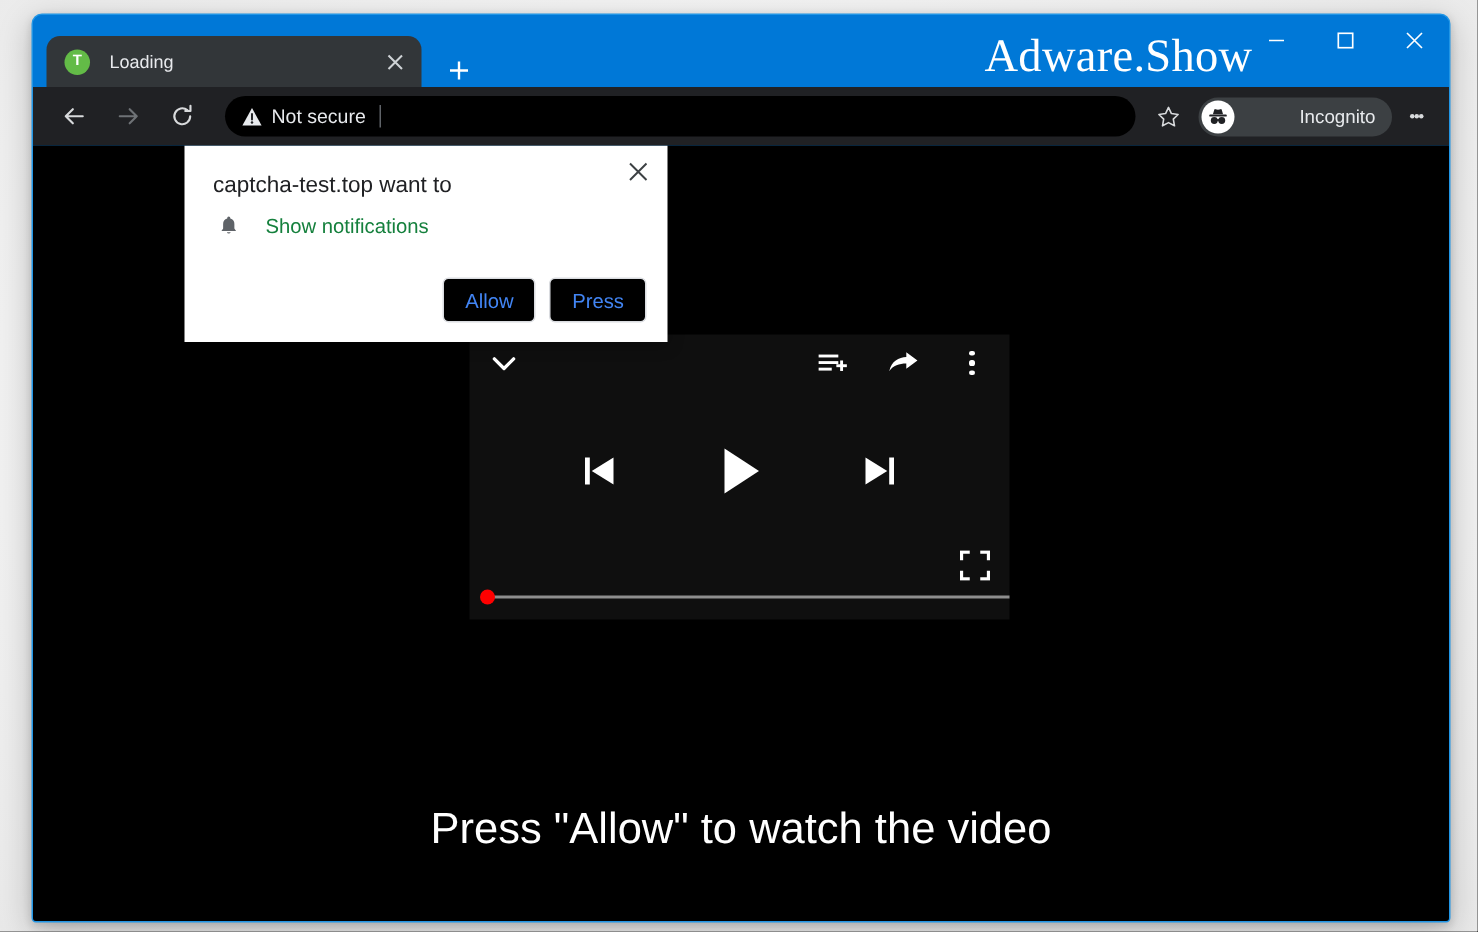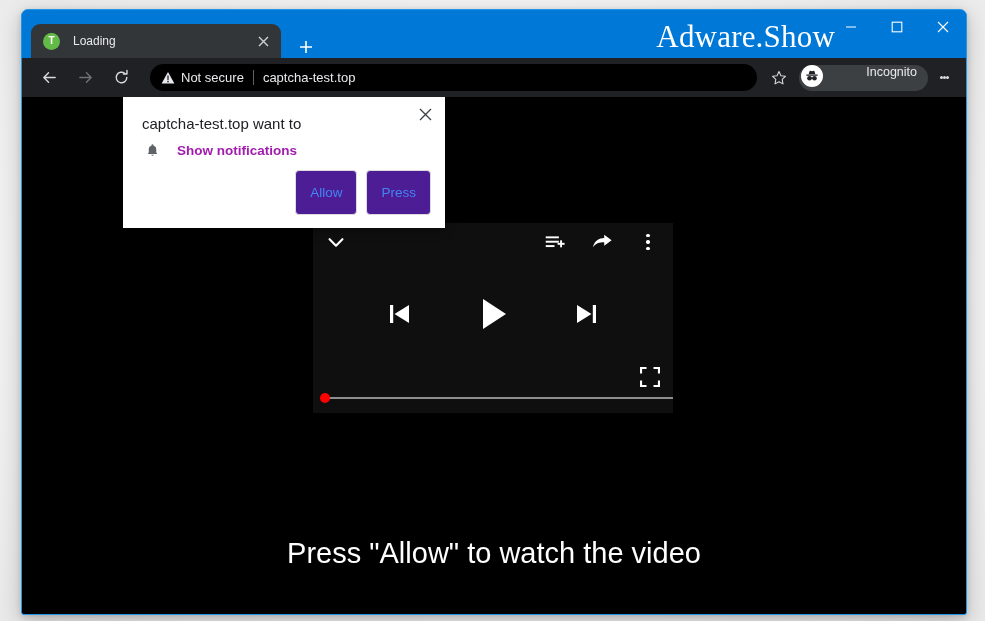--- a/index.html
+++ b/index.html
@@ -202,20 +202,21 @@
     justify-content: center;
     color: #d8dadc;
     flex: 0 0 auto;
     margin-left: 2px;
   }
   .incognito-chip {
     height: 26px;
     border-radius: 13px;
     background: #3c4043;
     display: flex;
+    align-items: center;
     padding: 0 11px 0 2px;
     margin-left: 6px;
     flex: 0 0 auto;
     gap: 36px;
   }
   .incognito-av {
     width: 22px;
     height: 22px;
     border-radius: 50%;
     background: #ffffff;
@@ -374,37 +375,36 @@
     width: 20px;
     display: flex;
     align-items: center;
     justify-content: center;
     color: #5f6368;
     flex: 0 0 auto;
   }
   .perm-row-label {
     margin-left: 15px;
     font-size: 13.5px;
-    color: #a21caf;
+    color: #15803d;
     white-space: nowrap;
-    font-weight: bold;
   }
   .perm-actions {
     position: absolute;
     right: 14px;
     bottom: 13px;
     display: flex;
     gap: 9px;
   }
   .perm-btn {
     min-width: 58px;
-    height: 45px;
+    height: 30px;
     border: 1px solid #dadce0;
     border-radius: 4px;
-    background: #4c1d95;
+    background: #000000;
     color: #4285f4;
     font-size: 13.5px;
     font-family: "Liberation Sans", sans-serif;
     display: flex;
     align-items: center;
     justify-content: center;
     padding: 0 14px;
     box-sizing: border-box;
     cursor: pointer;
   }
@@ -479,21 +479,20 @@
     <div class="omnibox">
       <span class="warn-icon">
         <svg width="14" height="14" viewBox="0 0 14 14" aria-hidden="true">
           <path d="M7 1 L13.4 12.6 H0.6 Z" fill="currentColor"></path>
           <path d="M7 5 V8.6" stroke="#202124" stroke-width="1.3" stroke-linecap="round"></path>
           <circle cx="7" cy="10.6" r="0.85" fill="#202124"></circle>
         </svg>
       </span>
       <span class="notsecure">Not secure</span>
       <span class="omni-div"></span>
-      <span class="urltext">captcha-test.top</span>
     </div>
 
     <div class="star">
       <svg width="16" height="16" viewBox="0 0 18 18" aria-hidden="true">
         <path d="M9 1.8 L11.2 6.4 L16.2 7.1 L12.6 10.6 L13.5 15.6 L9 13.2 L4.5 15.6 L5.4 10.6 L1.8 7.1 L6.8 6.4 Z" stroke="currentColor" stroke-width="1.2" fill="none" stroke-linejoin="round"></path>
       </svg>
     </div>
 
     <div class="incognito-chip">
       <span class="incognito-av">

